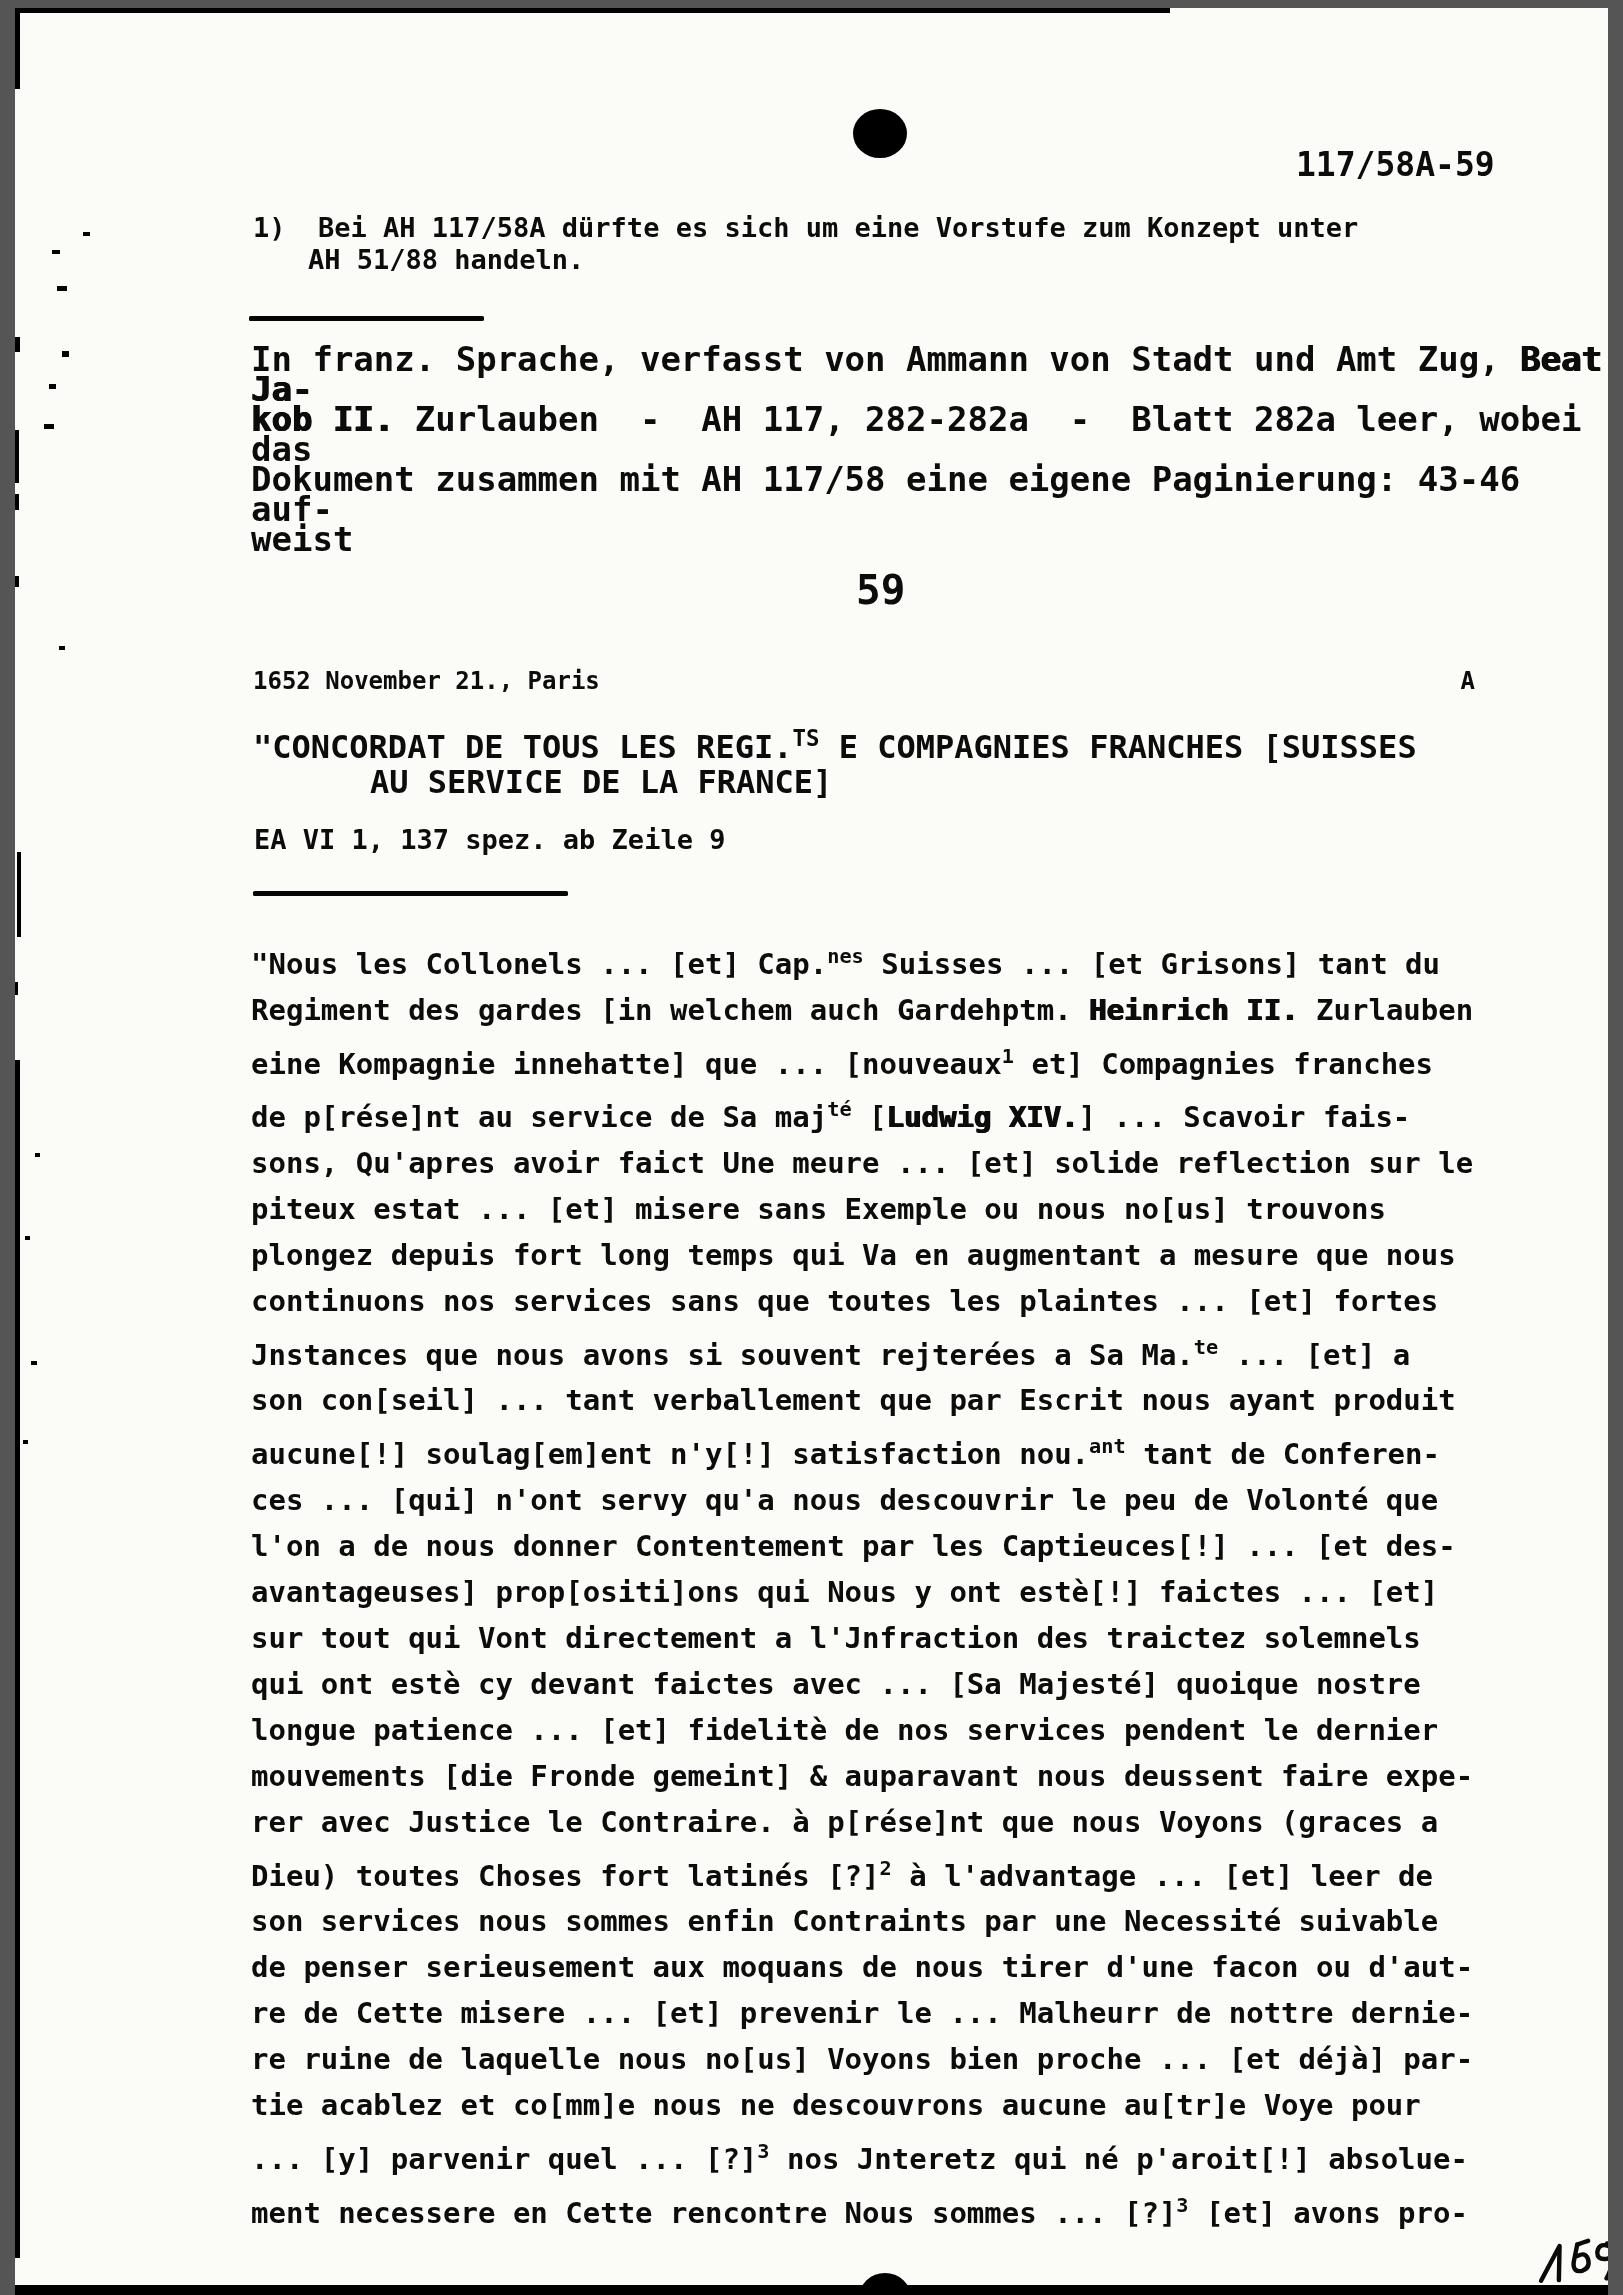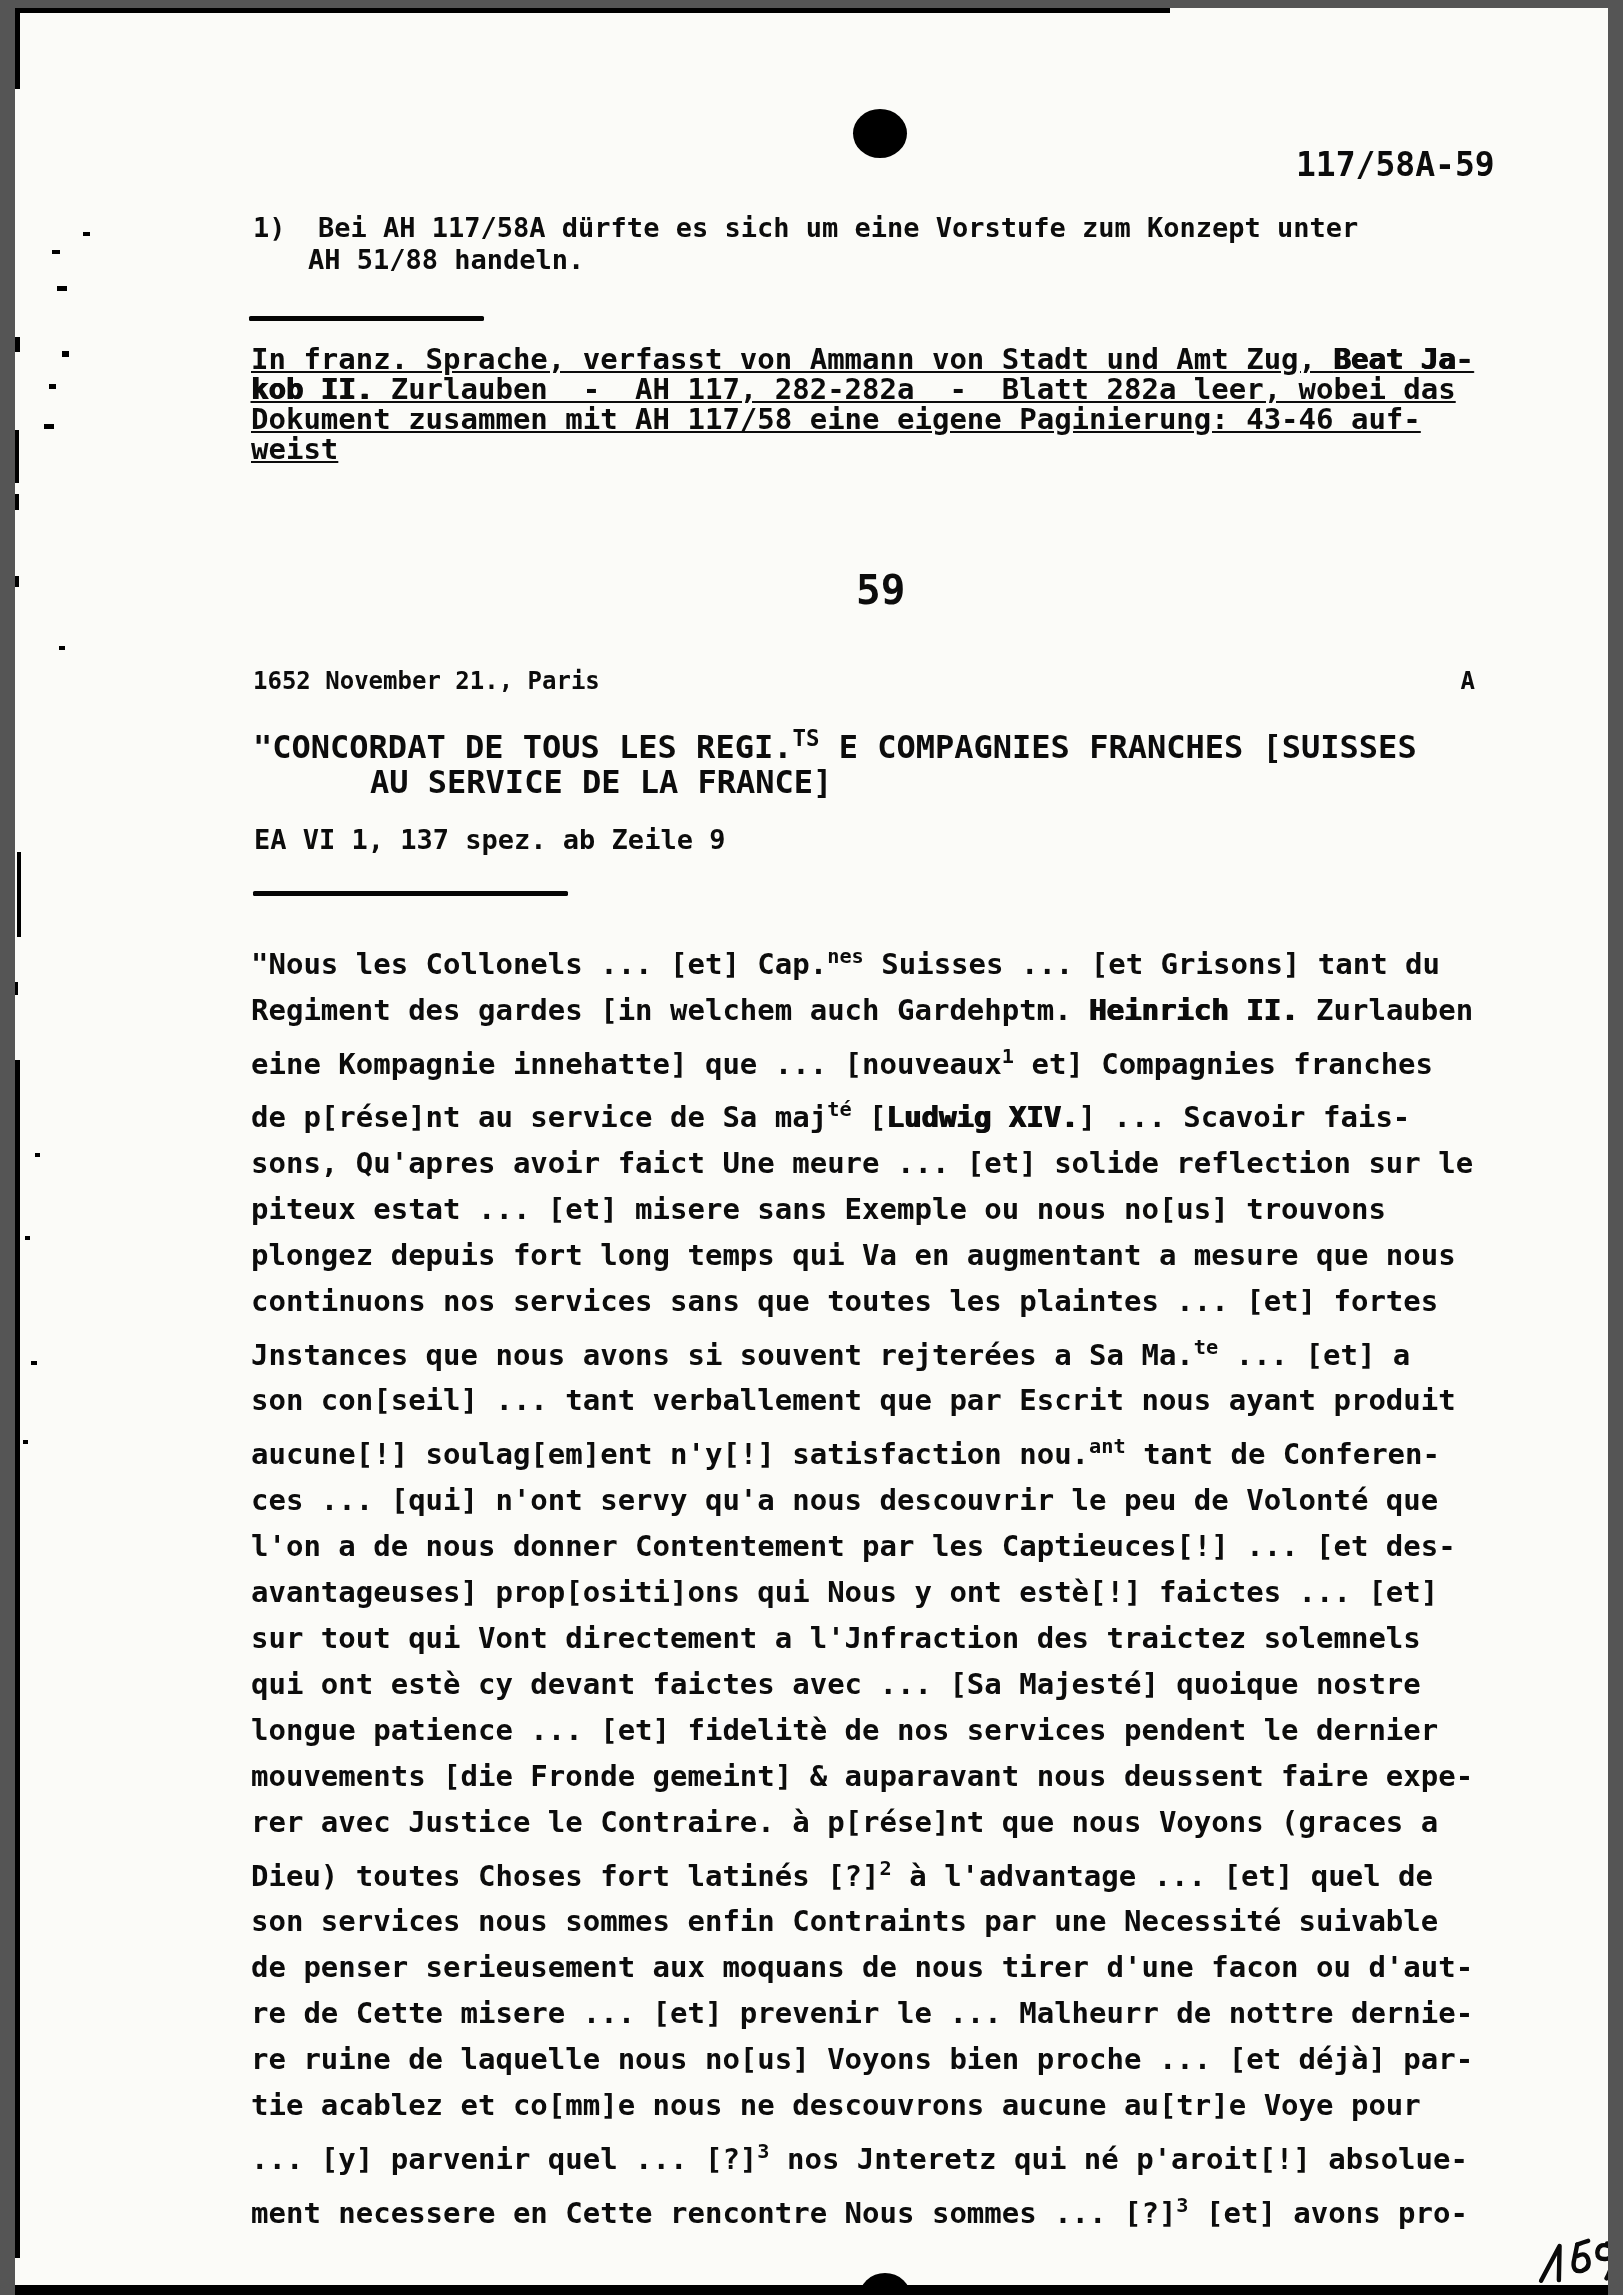--- a/index.html
+++ b/index.html
@@ -16,21 +16,21 @@
   
   .xb{text-shadow:0.9px 0 0 currentColor,-0.5px 0 0 currentColor;}
   .sup{font-size:0.7em;vertical-align:0.52em;}
   
   .header-ref{left:1281px;top:138px;font-size:33px;line-height:37px;}
   .footnote{left:238px;top:204px;font-size:27px;line-height:32px;}
   .footnote .line:nth-child(2){padding-left:55px;}
   .rule{background:#050505;border-radius:1.6px;}
   .rule1{left:234px;top:308px;width:235px;height:4.9px;}
   .rule2{left:238px;top:883px;width:315px;height:4.9px;}
-  .provenance{left:236px;top:336px;font-size:29px;line-height:30px;text-decoration:underline;}
+  .provenance{left:236px;top:336px;font-size:34px;line-height:30px;}
   .doc-number{left:841px;top:560px;font-size:41px;line-height:44px;}
   .date-row{left:238px;top:655px;width:1222px;font-size:24px;line-height:36px;display:flex;justify-content:space-between;}
   .title-block{left:238px;top:713px;font-size:32px;line-height:35px;}
   .title-block .line:nth-child(2){padding-left:117px;}
   .reference-line{left:239px;top:816px;font-size:27px;line-height:32px;}
   .body-text{left:236px;top:925px;width:1275px;font-size:29px;line-height:46px;}
   
   .punch{background:#000;border-radius:50%;}
   .punch-top{left:838px;top:101px;width:54px;height:49px;}
   .punch-bottom{left:844px;top:2265px;width:52px;height:49px;}
@@ -115,21 +115,21 @@
       <div class="line"><span>son con[seil] ... tant verballement que par Escrit nous ayant produit</span></div>
       <div class="line"><span>aucune[!] soulag[em]ent n'y[!] satisfaction nou.</span><span class="sup">ant</span><span> tant de Conferen-</span></div>
       <div class="line"><span>ces ... [qui] n'ont servy qu'a nous descouvrir le peu de Volonté que</span></div>
       <div class="line"><span>l'on a de nous donner Contentement par les Captieuces[!] ... [et des-</span></div>
       <div class="line"><span>avantageuses] prop[ositi]ons qui Nous y ont estè[!] faictes ... [et]</span></div>
       <div class="line"><span>sur tout qui Vont directement a l'Jnfraction des traictez solemnels</span></div>
       <div class="line"><span>qui ont estè cy devant faictes avec ... [Sa Majesté] quoique nostre</span></div>
       <div class="line"><span>longue patience ... [et] fidelitè de nos services pendent le dernier</span></div>
       <div class="line"><span>mouvements [die Fronde gemeint] &amp; auparavant nous deussent faire expe-</span></div>
       <div class="line"><span>rer avec Justice le Contraire. à p[rése]nt que nous Voyons (graces a</span></div>
-      <div class="line"><span>Dieu) toutes Choses fort latinés [?]</span><span class="sup">2</span><span> à l'advantage ... [et] quel de</span></div>
+      <div class="line"><span>Dieu) toutes Choses fort latinés [?]</span><span class="sup">2</span><span> à l'advantage ... [et] leer de</span></div>
       <div class="line"><span>son services nous sommes enfin Contraints par une Necessité suivable</span></div>
       <div class="line"><span>de penser serieusement aux moquans de nous tirer d'une facon ou d'aut-</span></div>
       <div class="line"><span>re de Cette misere ... [et] prevenir le ... Malheurr de nottre dernie-</span></div>
       <div class="line"><span>re ruine de laquelle nous no[us] Voyons bien proche ... [et déjà] par-</span></div>
       <div class="line"><span>tie acablez et co[mm]e nous ne descouvrons aucune au[tr]e Voye pour</span></div>
       <div class="line"><span>... [y] parvenir quel ... [?]</span><span class="sup">3</span><span> nos Jnteretz qui né p'aroit[!] absolue-</span></div>
       <div class="line"><span>ment necessere en Cette rencontre Nous sommes ... [?]</span><span class="sup">3</span><span> [et] avons pro-</span></div>
     </div>
 
   <svg class="abs handwriting" width="91" height="58" viewBox="0 0 112 72" aria-label="159">

